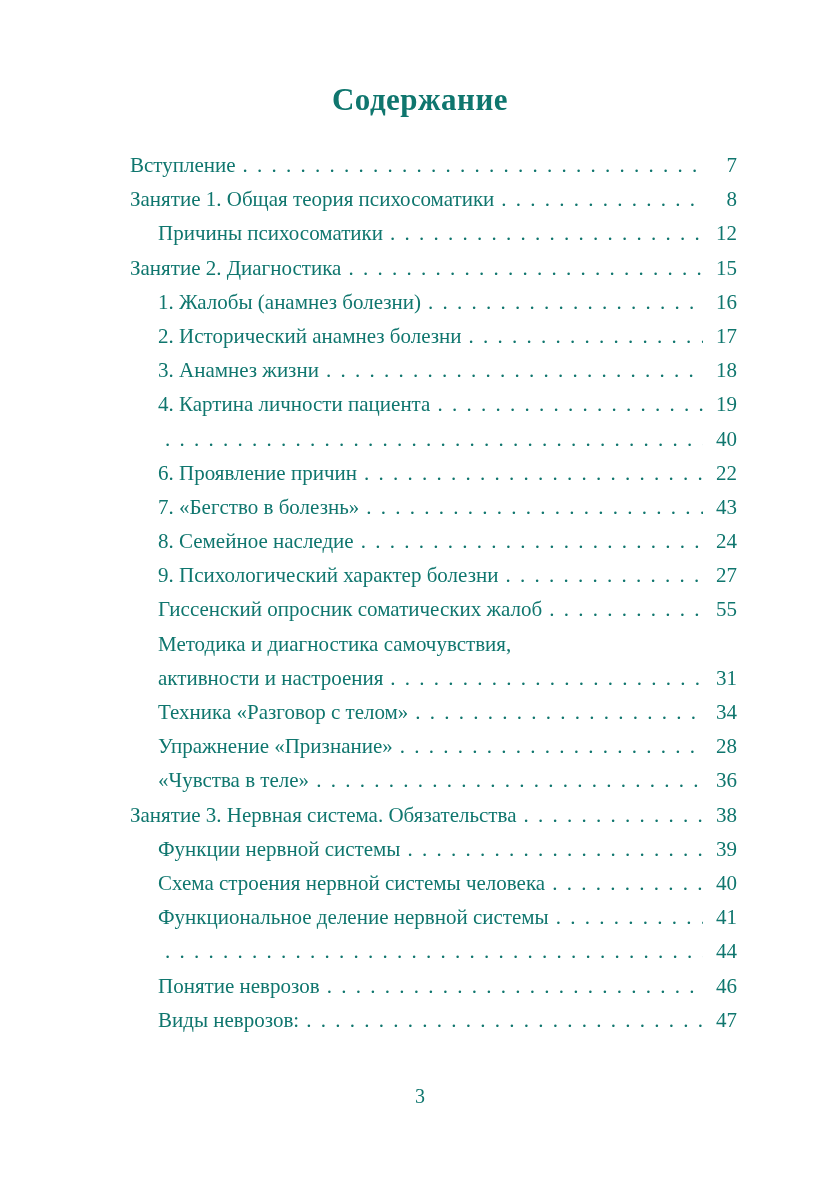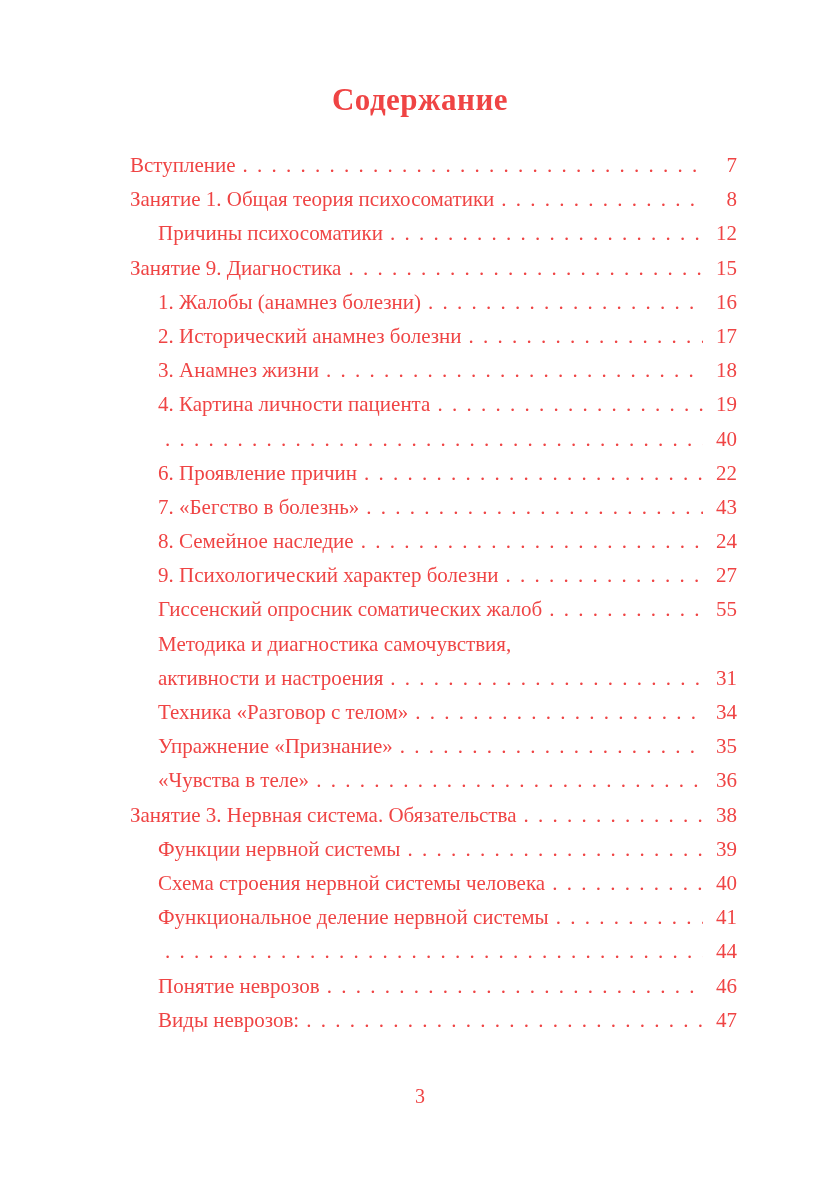--- a/index.html
+++ b/index.html
@@ -2,21 +2,21 @@
 <html><head>
 <meta charset="utf-8">
 <style>
   html, body { margin: 0; padding: 0; background: #ffffff; }
   .page {
     position: relative;
     width: 840px;
     height: 1191px;
     background: #ffffff;
     font-family: "Liberation Serif", serif;
-    color: #ef4444;
+    color: #0f766e;
     overflow: hidden;
   }
   .title {
     position: absolute;
     top: 82px;
     left: 0;
     width: 100%;
     text-align: center;
     font-size: 31px;
     font-weight: bold;
@@ -77,21 +77,21 @@
     <span class="toc-label">Занятие 1. Общая теория психосоматики</span>
     <span class="toc-dots" aria-hidden="true">. . . . . . . . . . . . . . . . . . . . . . . . . . . . . . . . . . . . . . . . . . . . . . . . . . . . . . . . . . . . . . . . . . . . . . . . . . . . . . . .</span>
     <span class="toc-page">8</span>
   </div>
       <div class="toc-row indent">
     <span class="toc-label">Причины психосоматики</span>
     <span class="toc-dots" aria-hidden="true">. . . . . . . . . . . . . . . . . . . . . . . . . . . . . . . . . . . . . . . . . . . . . . . . . . . . . . . . . . . . . . . . . . . . . . . . . . . . . . . .</span>
     <span class="toc-page">12</span>
   </div>
       <div class="toc-row">
-    <span class="toc-label">Занятие 9. Диагностика</span>
+    <span class="toc-label">Занятие 2. Диагностика</span>
     <span class="toc-dots" aria-hidden="true">. . . . . . . . . . . . . . . . . . . . . . . . . . . . . . . . . . . . . . . . . . . . . . . . . . . . . . . . . . . . . . . . . . . . . . . . . . . . . . . .</span>
     <span class="toc-page">15</span>
   </div>
       <div class="toc-row indent">
     <span class="toc-label">1. Жалобы (анамнез болезни)</span>
     <span class="toc-dots" aria-hidden="true">. . . . . . . . . . . . . . . . . . . . . . . . . . . . . . . . . . . . . . . . . . . . . . . . . . . . . . . . . . . . . . . . . . . . . . . . . . . . . . . .</span>
     <span class="toc-page">16</span>
   </div>
       <div class="toc-row indent">
     <span class="toc-label">2. Исторический анамнез болезни</span>
@@ -148,21 +148,21 @@
     <span class="toc-page">31</span>
   </div>
       <div class="toc-row indent">
     <span class="toc-label">Техника «Разговор с телом»</span>
     <span class="toc-dots" aria-hidden="true">. . . . . . . . . . . . . . . . . . . . . . . . . . . . . . . . . . . . . . . . . . . . . . . . . . . . . . . . . . . . . . . . . . . . . . . . . . . . . . . .</span>
     <span class="toc-page">34</span>
   </div>
       <div class="toc-row indent">
     <span class="toc-label">Упражнение «Признание»</span>
     <span class="toc-dots" aria-hidden="true">. . . . . . . . . . . . . . . . . . . . . . . . . . . . . . . . . . . . . . . . . . . . . . . . . . . . . . . . . . . . . . . . . . . . . . . . . . . . . . . .</span>
-    <span class="toc-page">35</span>
+    <span class="toc-page">28</span>
   </div>
       <div class="toc-row indent">
     <span class="toc-label">«Чувства в теле»</span>
     <span class="toc-dots" aria-hidden="true">. . . . . . . . . . . . . . . . . . . . . . . . . . . . . . . . . . . . . . . . . . . . . . . . . . . . . . . . . . . . . . . . . . . . . . . . . . . . . . . .</span>
     <span class="toc-page">36</span>
   </div>
       <div class="toc-row">
     <span class="toc-label">Занятие 3. Нервная система. Обязательства</span>
     <span class="toc-dots" aria-hidden="true">. . . . . . . . . . . . . . . . . . . . . . . . . . . . . . . . . . . . . . . . . . . . . . . . . . . . . . . . . . . . . . . . . . . . . . . . . . . . . . . .</span>
     <span class="toc-page">38</span>

